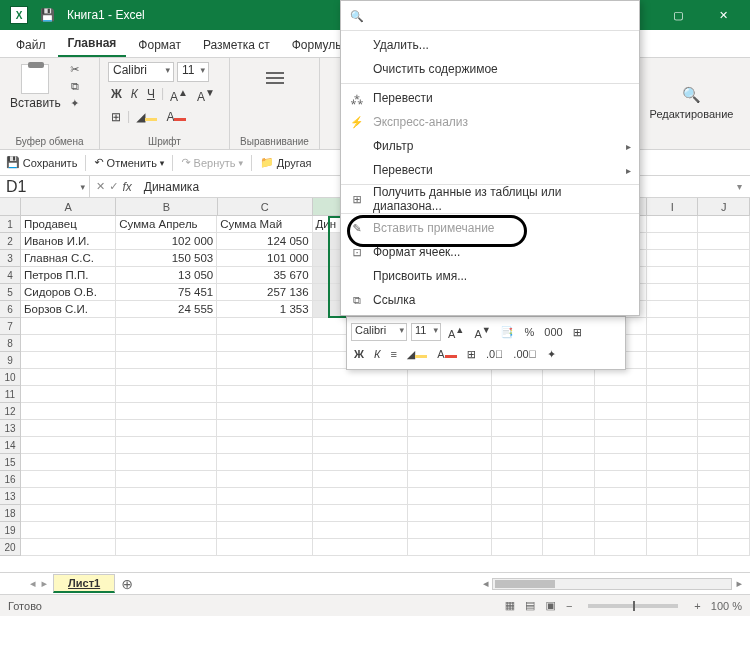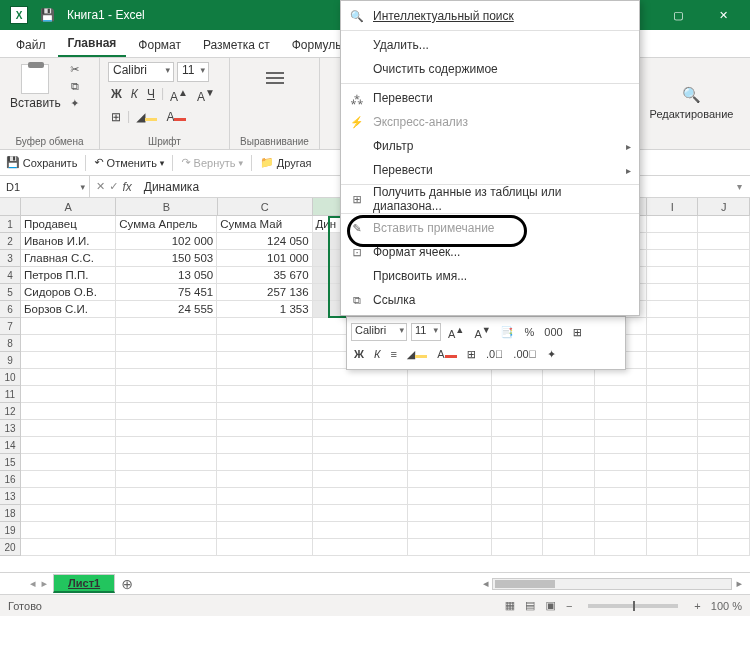--- a/index.html
+++ b/index.html
@@ -32,21 +32,21 @@
 .colorbar{display:inline-block;width:12px;height:3px;margin-top:-2px;}
 .align-ico{width:32px;height:32px;display:flex;flex-direction:column;gap:3px;align-items:center;justify-content:center;}
 .align-ico span{width:18px;height:2px;background:#666;}
 .right-edit{position:absolute;right:6px;top:4px;width:105px;height:82px;display:flex;flex-direction:column;align-items:center;justify-content:center;gap:4px;}
 .right-edit .mag{font-size:15px;color:#555;}
 .right-edit .elbl{font-size:11px;color:#333;}
 .quickbar{height:26px;background:#fff;display:flex;align-items:center;border-bottom:1px solid #d4d4d4;padding:0 6px;gap:8px;font-size:11px;color:#333;}
 .qgrp{display:flex;align-items:center;gap:3px;}
 .qsep{width:1px;height:16px;background:#d4d4d4;}
 .namebar{height:22px;display:flex;align-items:center;border-bottom:1px solid #d4d4d4;}
-.namebox{width:90px;height:22px;border-right:1px solid #d4d4d4;padding:0 18px 0 6px;font-size:11px;position:relative;display:flex;align-items:center;}
+.namebox{width:90px;height:22px;border-right:1px solid #d4d4d4;padding:0 18px 0 6px;font-size:16px;position:relative;display:flex;align-items:center;}
 .namebox:after{content:"▾";position:absolute;right:4px;font-size:9px;color:#666;}
 .fxicons{display:flex;gap:4px;padding:0 6px;color:#888;font-size:11px;align-items:center;}
 .fx{font-style:italic;font-size:12px;color:#555;}
 .formula{flex:1;padding:0 6px;font-size:12px;}
 .grid-area{position:relative;height:374px;overflow:hidden;}
 .colheads{display:flex;height:18px;border-bottom:1px solid #ccc;}
 .rowh{width:22px;background:#f0f0f0;border-right:1px solid #ccc;}
 .ch{background:#f0f0f0;border-right:1px solid #ccc;text-align:center;font-size:11px;color:#555;line-height:18px;}
 .ch.selected{background:#d2e7d6;}
 .rows{display:flex;flex-direction:column;}
@@ -64,21 +64,21 @@
 .cm-item .cmi{position:absolute;left:8px;width:16px;text-align:center;font-size:11px;color:#666;}
 .cm-sep{height:1px;background:#e0e0e0;margin:2px 0;}
 .cm-highlight{position:absolute;left:347px;top:215px;width:180px;height:32px;border:3px solid #000;border-radius:16px;z-index:60;pointer-events:none;}
 .mini-toolbar{position:absolute;left:346px;top:316px;width:280px;background:#fff;border:1px solid #bfbfbf;box-shadow:2px 2px 6px rgba(0,0,0,0.2);padding:4px;z-index:45;}
 .mt-row{display:flex;gap:4px;align-items:center;height:22px;}
 .mt-combo{border:1px solid #c8c8c8;height:18px;padding:0 14px 0 3px;font-size:11px;position:relative;background:#fff;}
 .mt-combo:after{content:"▾";position:absolute;right:2px;top:1px;font-size:9px;color:#666;}
 .mt-btn{padding:0 3px;font-size:11px;color:#444;}
 .sheet-tabs{height:22px;border-top:1px solid #d4d4d4;display:flex;align-items:center;padding-left:30px;gap:6px;font-size:11px;}
 .sheet-nav{display:flex;gap:6px;color:#999;}
-.sheet-tab{padding:2px 14px;border:1px solid #ccc;border-bottom:2px solid #107c41;background:#22c55e;font-weight:600;text-decoration:underline;}
+.sheet-tab{padding:2px 14px;border:1px solid #ccc;border-bottom:2px solid #107c41;background:#fef9c3;font-weight:600;text-decoration:underline;}
 .sheet-add{color:#666;font-size:14px;}
 .scroll-h{flex:1;display:flex;justify-content:flex-end;align-items:center;padding-right:8px;}
 .scroll-track{width:240px;height:12px;background:#f0f0f0;border:1px solid #ccc;position:relative;}
 .scroll-thumb{position:absolute;left:2px;top:1px;width:60px;height:8px;background:#c0c0c0;}
 .statusbar{height:22px;background:#f3f2f1;border-top:1px solid #d4d4d4;display:flex;align-items:center;padding:0 8px;font-size:11px;color:#555;}
 .statusbar .spacer{flex:1;}
 .view-btns{display:flex;gap:10px;color:#666;align-items:center;}
 .zoom-slider{width:90px;height:4px;background:#ccc;margin:0 6px;position:relative;}
 .zoom-slider:before{content:"";position:absolute;left:45px;top:-3px;width:2px;height:10px;background:#666;}
 .u{text-decoration:underline;}
@@ -469,21 +469,20 @@
         <div class="cell wI"></div>
         <div class="cell wJ"></div>
       </div>
     </div>
   <div class="selection-border" style="left:328px;top:18px;width:100px;height:102px;"></div>
 </div>
 
 <div class="context-menu">
   <div class="cm-item">
       <span class="cmi">🔍</span>
-      <span class="u">Интеллектуальный поиск</span>
     </div>
   <div class="cm-sep"></div>
   <div class="cm-item">
       <span>Удалить...</span>
     </div>
   <div class="cm-item">
       <span>Очистить содержимое</span>
     </div>
   <div class="cm-sep"></div>
   <div class="cm-item">

